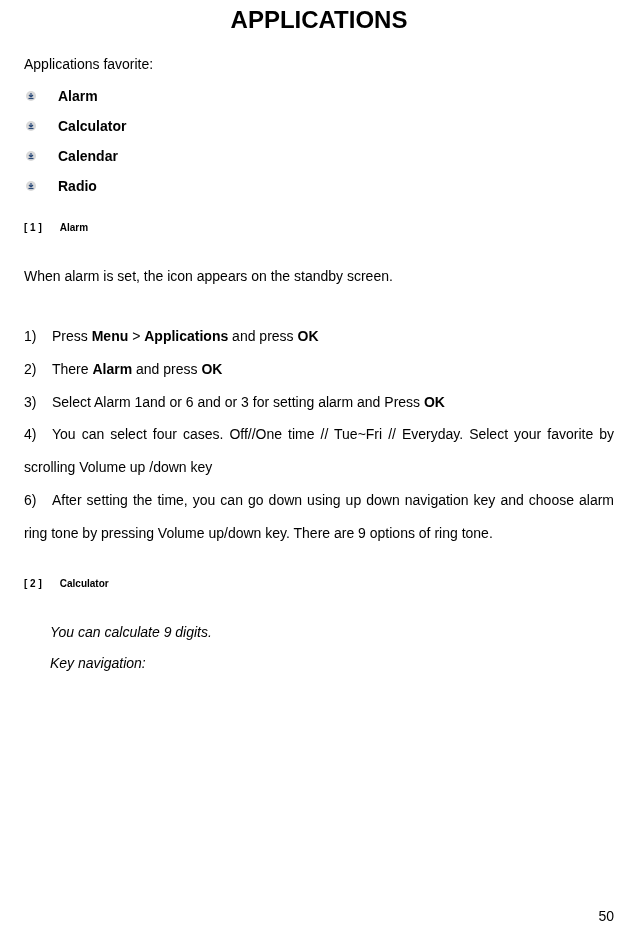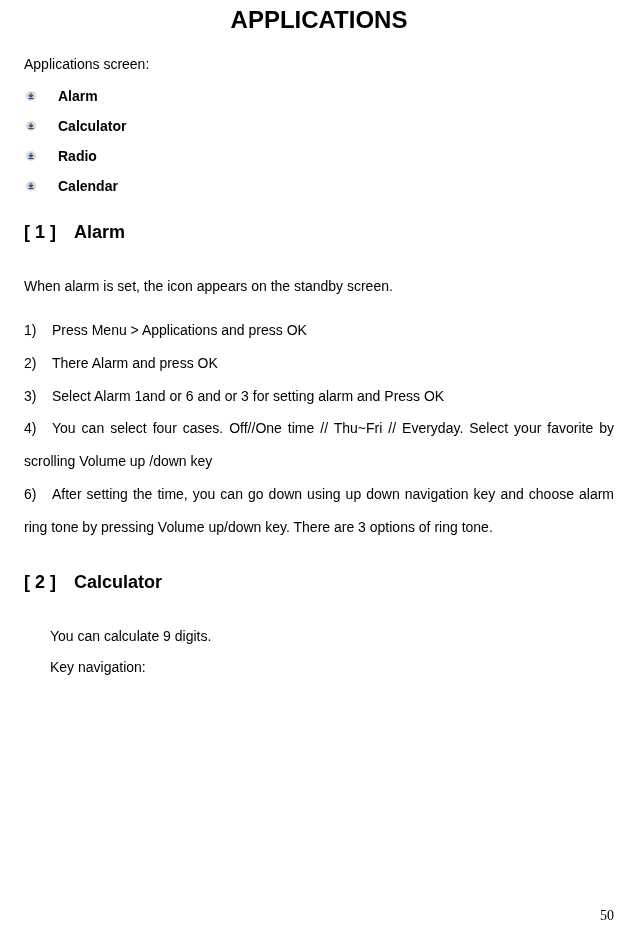--- a/index.html
+++ b/index.html
@@ -41,63 +41,63 @@
     height: 10px;
     margin-left: 2px;
     margin-right: 22px;
     flex-shrink: 0;
   }
   .bullet-label {
     font-size: 14px;
     font-weight: bold;
   }
   .section-heading {
-    font-size: 18px;
+    font-size: 10px;
     font-weight: bold;
     margin-top: 28px;
     margin-bottom: 28px;
   }
   .section-heading .num {
     margin-right: 18px;
   }
   .para {
     font-size: 14px;
     line-height: 2.2;
-    margin-bottom: 12px;
+    margin-bottom: 28px;
   }
   .steps {
     font-size: 14px;
     line-height: 2.35;
     text-align: justify;
   }
   .step-num {
     display: inline-block;
     width: 28px;
   }
-  .bold { font-weight: normal; }
+  .bold { font-weight: bold; }
   .indent-block {
     padding-left: 26px;
     font-size: 14px;
     line-height: 2.2;
+    font-style: italic;
   }
   .page-number {
     position: absolute;
     bottom: 14px;
     right: 24px;
     font-size: 14px;
-    font-family: Liberation Serif, serif;
   }
 </style>
 </head>
 <body>
 
 <div class="page">
   <div class="title">APPLICATIONS</div>
 
-  <div class="intro">Applications screen:</div>
+  <div class="intro">Applications favorite:</div>
 
   <div class="bullet-list">
     <div class="bullet-row">
       <svg class="bullet-icon" viewBox="0 0 10 10">
         <circle cx="5" cy="5" r="5" fill="#d9d9d9"></circle>
         <path d="M5 2 L5 6 M5 6 L3 4 M5 6 L7 4" stroke="#2a4a7a" stroke-width="1.2" fill="none"></path>
         <line x1="2.5" y1="7.5" x2="7.5" y2="7.5" stroke="#2a4a7a" stroke-width="1.2"></line>
       </svg>
       <span class="bullet-label">Alarm</span>
     </div>
@@ -108,49 +108,49 @@
         <line x1="2.5" y1="7.5" x2="7.5" y2="7.5" stroke="#2a4a7a" stroke-width="1.2"></line>
       </svg>
       <span class="bullet-label">Calculator</span>
     </div>
     <div class="bullet-row">
       <svg class="bullet-icon" viewBox="0 0 10 10">
         <circle cx="5" cy="5" r="5" fill="#d9d9d9"></circle>
         <path d="M5 2 L5 6 M5 6 L3 4 M5 6 L7 4" stroke="#2a4a7a" stroke-width="1.2" fill="none"></path>
         <line x1="2.5" y1="7.5" x2="7.5" y2="7.5" stroke="#2a4a7a" stroke-width="1.2"></line>
       </svg>
-      <span class="bullet-label">Radio</span>
+      <span class="bullet-label">Calendar</span>
     </div>
     <div class="bullet-row">
       <svg class="bullet-icon" viewBox="0 0 10 10">
         <circle cx="5" cy="5" r="5" fill="#d9d9d9"></circle>
         <path d="M5 2 L5 6 M5 6 L3 4 M5 6 L7 4" stroke="#2a4a7a" stroke-width="1.2" fill="none"></path>
         <line x1="2.5" y1="7.5" x2="7.5" y2="7.5" stroke="#2a4a7a" stroke-width="1.2"></line>
       </svg>
-      <span class="bullet-label">Calendar</span>
+      <span class="bullet-label">Radio</span>
     </div>
   </div>
 
   <div class="section-heading">
     <span class="num">[ 1 ]</span><span>Alarm</span>
   </div>
 
   <div class="para">When alarm is set, the icon appears on the standby screen.</div>
 
   <div class="steps">
     <div><span class="step-num">1)</span><span>Press </span><span class="bold">Menu</span><span> &gt; </span><span class="bold">Applications</span><span> and press </span><span class="bold">OK</span></div>
 
     <div><span class="step-num">2)</span><span>There </span><span class="bold">Alarm</span><span> and press </span><span class="bold">OK</span></div>
 
     <div><span class="step-num">3)</span><span>Select Alarm 1and or 6 and or 3 for setting alarm and Press </span><span class="bold">OK</span></div>
 
-    <div><span class="step-num">4)</span><span>You can select four cases. Off//One time // Thu~Fri // Everyday. Select your favorite by scrolling Volume up /down key</span></div>
+    <div><span class="step-num">4)</span><span>You can select four cases. Off//One time // Tue~Fri // Everyday. Select your favorite by scrolling Volume up /down key</span></div>
 
 
-    <div><span class="step-num">6)</span><span>After setting the time, you can go down using up down navigation key and choose alarm ring tone by pressing Volume up/down key. There are 3 options of ring tone.</span></div>
+    <div><span class="step-num">6)</span><span>After setting the time, you can go down using up down navigation key and choose alarm ring tone by pressing Volume up/down key. There are 9 options of ring tone.</span></div>
 
   </div>
 
   <div class="section-heading">
     <span class="num">[ 2 ]</span><span>Calculator</span>
   </div>
 
   <div class="indent-block">
     <div>You can calculate 9 digits.</div>
     <div>Key navigation:</div>

